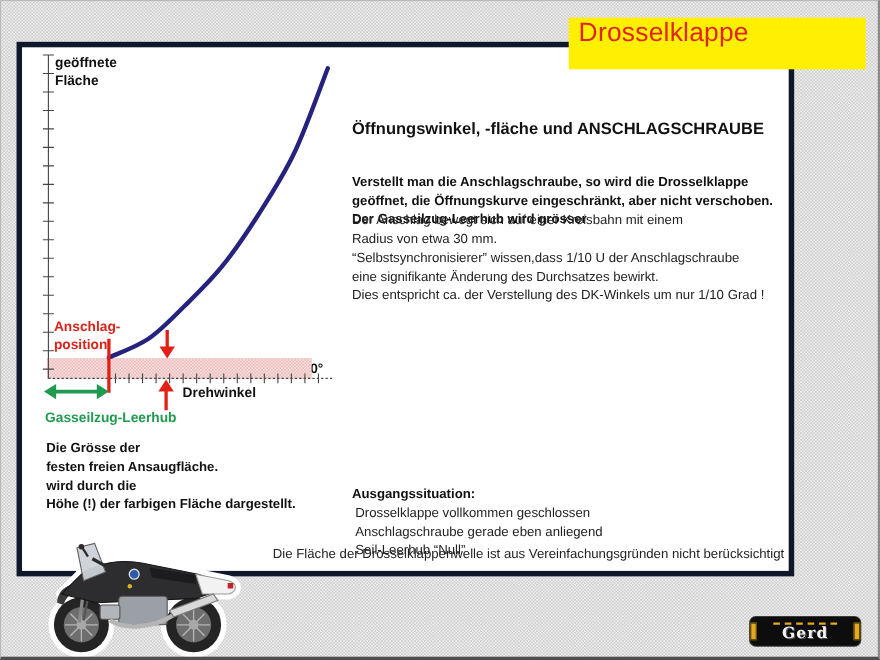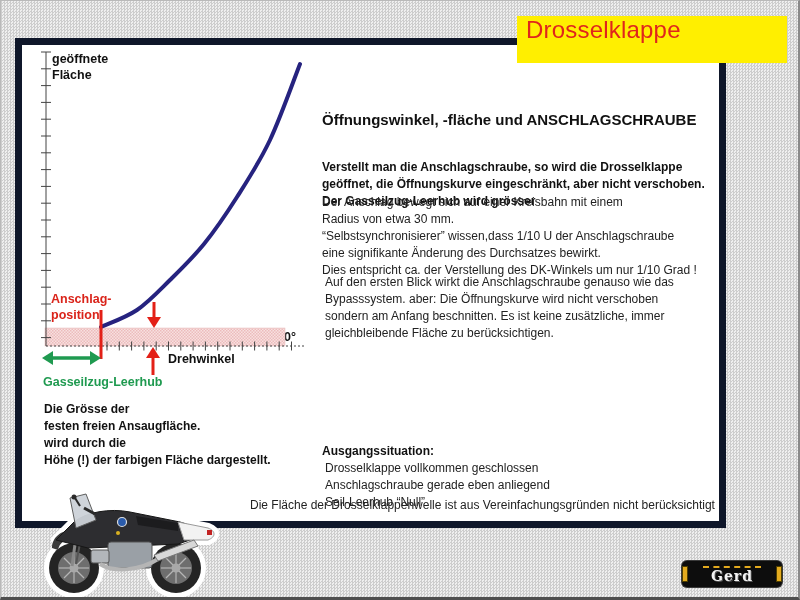--- a/index.html
+++ b/index.html
@@ -6,21 +6,21 @@
   body{
     width:800px;height:600px;position:relative;overflow:hidden;
     font-family:"Liberation Sans",sans-serif;
     background-color:#ededed;
     background-image:repeating-conic-gradient(#cdcdcd 0% 25%, #efefef 0% 50%);
     background-size:3px 3px;
   }
   .frame{position:absolute;inset:0;border:1px solid #b9b9b9;border-bottom:3px solid #4e4e4e;border-right:2px solid #8a8a8a;box-sizing:border-box;pointer-events:none;z-index:9;}
   .page{
     position:absolute;left:15px;top:38px;width:697px;height:476px;
-    background:#ffffff;border:7px solid #0f172a;box-sizing:content-box;z-index:1;
+    background:#ffffff;border:5px solid #0f172a;box-sizing:content-box;z-index:1;
   }
   .title-box{
     position:absolute;left:517px;top:16px;width:270px;height:47px;
     background:#ffef00;z-index:5;padding:1px 0 0 9px;box-sizing:border-box;
   }
   .title-box .t1{font-size:24px;font-weight:normal;color:#e0251c;line-height:26px;letter-spacing:.2px;}
   .title-box .t2{font-size:15px;font-weight:bold;color:#e0251c;line-height:17px;}
   .lbl{position:absolute;white-space:pre-line;}
   .chart-label{font-size:12.5px;font-weight:bold;color:#111;}
   .red-label{color:#da241a;}
@@ -123,24 +123,20 @@
 
   <div class="lbl heading" style="left:300px;top:66px;">Öffnungswinkel, -fläche und ANSCHLAGSCHRAUBE</div>
   <div class="lbl body-text body-bold" style="left:300px;top:114px;">Verstellt man die  Anschlagschraube, so wird die Drosselklappe
 geöffnet, die Öffnungskurve eingeschränkt, aber nicht verschoben.
 Der Gasseilzug-Leerhub wird grösser</div>
   <div class="lbl body-text" style="left:300px;top:149px;">Der Anschlag bewegt sich auf einer Kreisbahn mit einem
 Radius von etwa 30 mm.
 “Selbstsynchronisierer” wissen,dass 1/10 U der Anschlagschraube
 eine signifikante Änderung des Durchsatzes bewirkt.
 Dies entspricht ca. der Verstellung des DK-Winkels um nur 1/10 Grad !</div>
-  <div class="lbl body-text" style="left:303px;top:229px;">Auf den ersten Blick wirkt die Anschlagschraube genauso wie das
-Bypasssystem. aber: Die Öffnungskurve wird nicht verschoben
-sondern am Anfang beschnitten. Es ist keine zusätzliche, immer
-gleichbleibende Fläche zu berücksichtigen.</div>
 
   <div class="lbl body-text body-bold" style="left:22px;top:356px;">Die Grösse der
 festen freien Ansaugfläche.
 wird durch die
 Höhe (!) der farbigen Fläche dargestellt.</div>
   <div class="lbl body-text body-bold nowrap" style="left:300px;top:398px;">Ausgangssituation:</div>
   <div class="lbl body-text" style="left:303px;top:415px;">Drosselklappe vollkommen geschlossen
 Anschlagschraube gerade eben anliegend
 Seil-Leerhub “Null”</div>
   <div class="lbl body-text nowrap" style="left:228px;top:452px;">Die Fläche der Drosselklappenwelle ist aus Vereinfachungsgründen nicht berücksichtigt</div>

